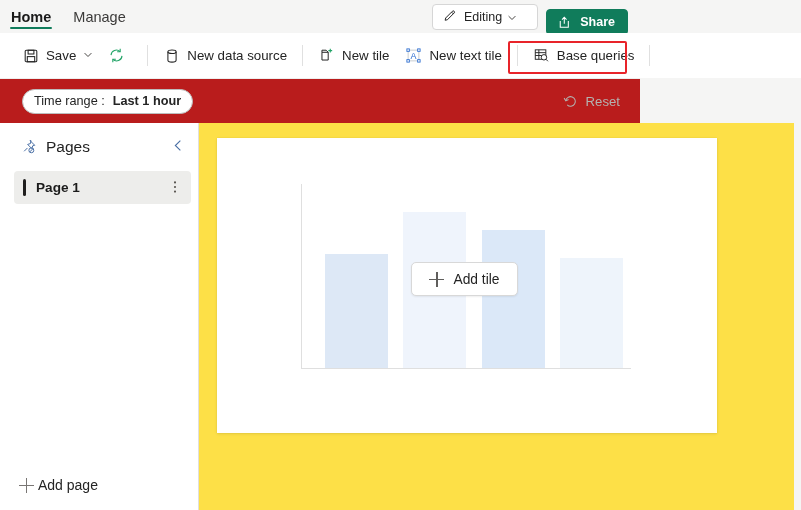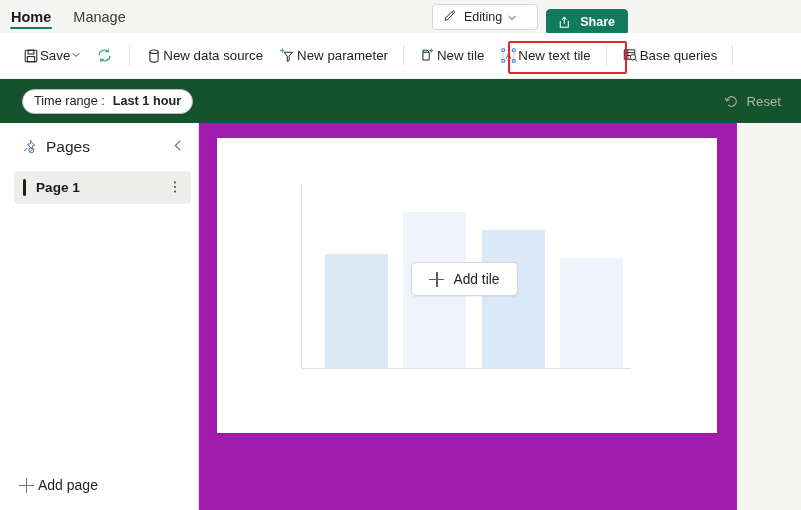--- a/index.html
+++ b/index.html
@@ -76,21 +76,21 @@
 
   
   .cmdbar {
     position: absolute; left: 0; top: 33px;
     width: 801px; height: 45px;
     background: #ffffff;
     display: flex; align-items: center;
     padding-left: 14px;
   }
   .cmd {
-    display: flex; align-items: center; gap: 1px;
+    display: flex; align-items: center; gap: 7px;
     height: 30px;
     padding: 0 8px;
     border-radius: 4px;
     font-size: 13.3px;
     color: #242424;
     white-space: nowrap;
     cursor: default;
   }
   .cmd .caret { font-size: 8px; color: #484644; margin-left: 1px; }
   .sep {
@@ -111,22 +111,22 @@
     left: 508px; top: 41px;
     width: 119px; height: 33px;
     border: 2px solid #e8242a;
     border-radius: 2px;
     pointer-events: none;
   }
 
   
   .filterbar {
     position: absolute; left: 0; top: 78px;
-    width: 801px; height: 45px;
-    background: #14532d;
+    width: 640px; height: 45px;
+    background: #b91c1c;
     border-top: 1px solid #eeeeee;
     display: flex; align-items: center;
   }
   .pill {
     margin-left: 22px;
     height: 25px;
     padding: 0 11px;
     display: flex; align-items: center;
     border: 1px solid #bdbdbd;
     border-radius: 13px;
@@ -209,22 +209,22 @@
     position: absolute; left: 19px; bottom: 17px;
     display: flex; align-items: center; gap: 4px;
     font-size: 14px;
     color: #242424;
     cursor: default;
   }
 
   
   .canvas {
     position: absolute; left: 199px; top: 0;
-    width: 538px; height: 387px;
-    background: #a21caf;
+    width: 595px; height: 387px;
+    background: #fde047;
   }
   .tile {
     position: absolute; left: 18px; top: 15px;
     width: 500px; height: 295px;
     background: #ffffff;
     box-shadow: 0 1px 3px rgba(0,0,0,0.10), 0 0 1px rgba(0,0,0,0.10);
   }
   .placeholder-chart {
     position: absolute;
     left: 84px; top: 46px;
@@ -343,29 +343,20 @@
     <div class="cmd">
       <span class="iconbox">
         <svg width="16" height="16" viewBox="0 0 16 16" fill="none" stroke="#242424" stroke-width="1.05">
           <ellipse cx="8" cy="3.7" rx="4.1" ry="1.8"></ellipse>
           <path d="M3.9 3.7v8.6c0 1 1.84 1.8 4.1 1.8s4.1-.8 4.1-1.8V3.7"></path>
         </svg>
       </span>
       <span>New data source</span>
     </div>
 
-    <div class="cmd">
-      <span class="iconbox">
-        <svg width="17" height="17" viewBox="0 0 18 18" fill="none">
-          <path d="M5.3 5.6h9.1l-3.6 4.1v4.5l-2 1.1V9.7L5.3 5.6z" stroke="#242424" stroke-width="1.05"></path>
-          <path d="M3.5 1.6v4.2M1.4 3.7h4.2" stroke="#21a366" stroke-width="1.15"></path>
-        </svg>
-      </span>
-      <span>New parameter</span>
-    </div>
 
     <div class="sep"></div>
 
     <div class="cmd">
       <span class="iconbox">
         <svg width="17" height="17" viewBox="0 0 18 18" fill="none">
           <path d="M4.2 5.6h6.6v8.2H4.2z" stroke="#242424" stroke-width="1.05"></path>
           <path d="M10.8 5.6l-2.2-2.2H4.2v2.2" stroke="#242424" stroke-width="1.05"></path>
           <path d="M13.0 1.8v4.0M11.0 3.8h4.0" stroke="#21a366" stroke-width="1.15"></path>
         </svg>

